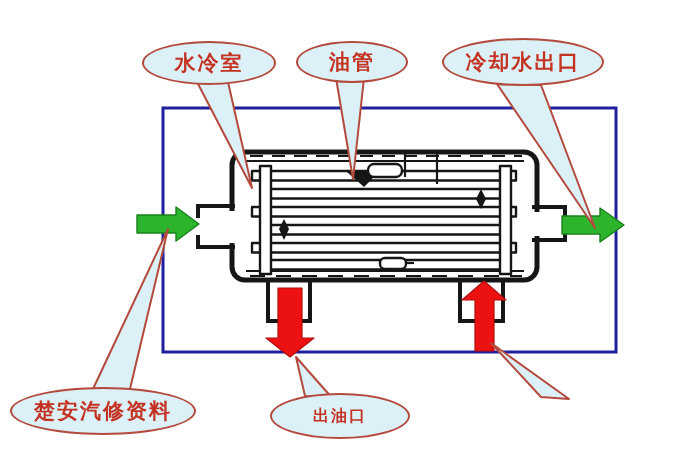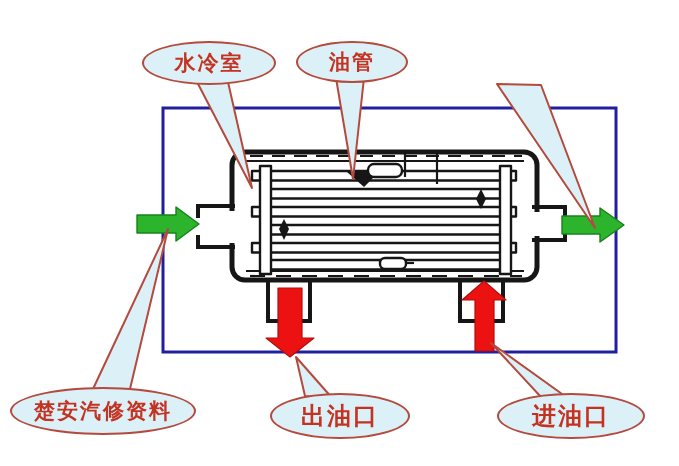--- a/index.html
+++ b/index.html
@@ -21,21 +21,21 @@
   .arrow-green{fill:var(--water_arrow_green,#2cb42c);stroke:#17821a;stroke-width:1.4;stroke-linejoin:round;}
   .arrow-red{fill:var(--oil_arrow_red,#ec1212);stroke:#b30d0d;stroke-width:1.2;stroke-linejoin:round;}
   .callout{
     position:absolute;border:2px solid var(--callout_border,#b34a3d);
     background:var(--callout_fill,#dcf0f7);border-radius:50%;
     display:flex;align-items:center;justify-content:center;
     color:var(--callout_text,#c43222);font-weight:bold;letter-spacing:2px;
     box-sizing:border-box;z-index:3;
   }
   .fs21{font-size:21px;}
-  .fs20{font-size:24px;}
+  .fs20{font-size:16px;}
   .watermark{
     position:absolute;right:3px;bottom:1px;z-index:4;
     font-size:17px;font-weight:bold;letter-spacing:1px;
     color:var(--watermark_gray,#dadada);
     text-shadow:1px 1px 0 #ffffff,-1px -1px 0 #c2c2c2;
   }
 </style>
 </head>
 <body>
 
@@ -100,26 +100,26 @@
   </svg>
 
   <div class="callout fs21" style="left:296px;top:41px;width:112px;height:42px;">
     <span>油管</span>
   </div>
 
   <div class="callout fs21" style="left:142px;top:41px;width:134px;height:44px;">
     <span>水冷室</span>
   </div>
 
+  <div class="callout fs21" style="left:442px;top:38px;width:162px;height:48px;">
+    <span>冷却水出口</span>
+  </div>
 
   <div class="callout fs21" style="left:10px;top:387px;width:186px;height:48px;">
     <span>楚安汽修资料</span>
   </div>
 
   <div class="callout fs20" style="left:270px;top:393px;width:140px;height:46px;">
     <span>出油口</span>
   </div>
 
-  <div class="callout fs20" style="left:497px;top:393px;width:148px;height:46px;">
-    <span>进油口</span>
-  </div>
 
 </div>
 
 </body></html>

